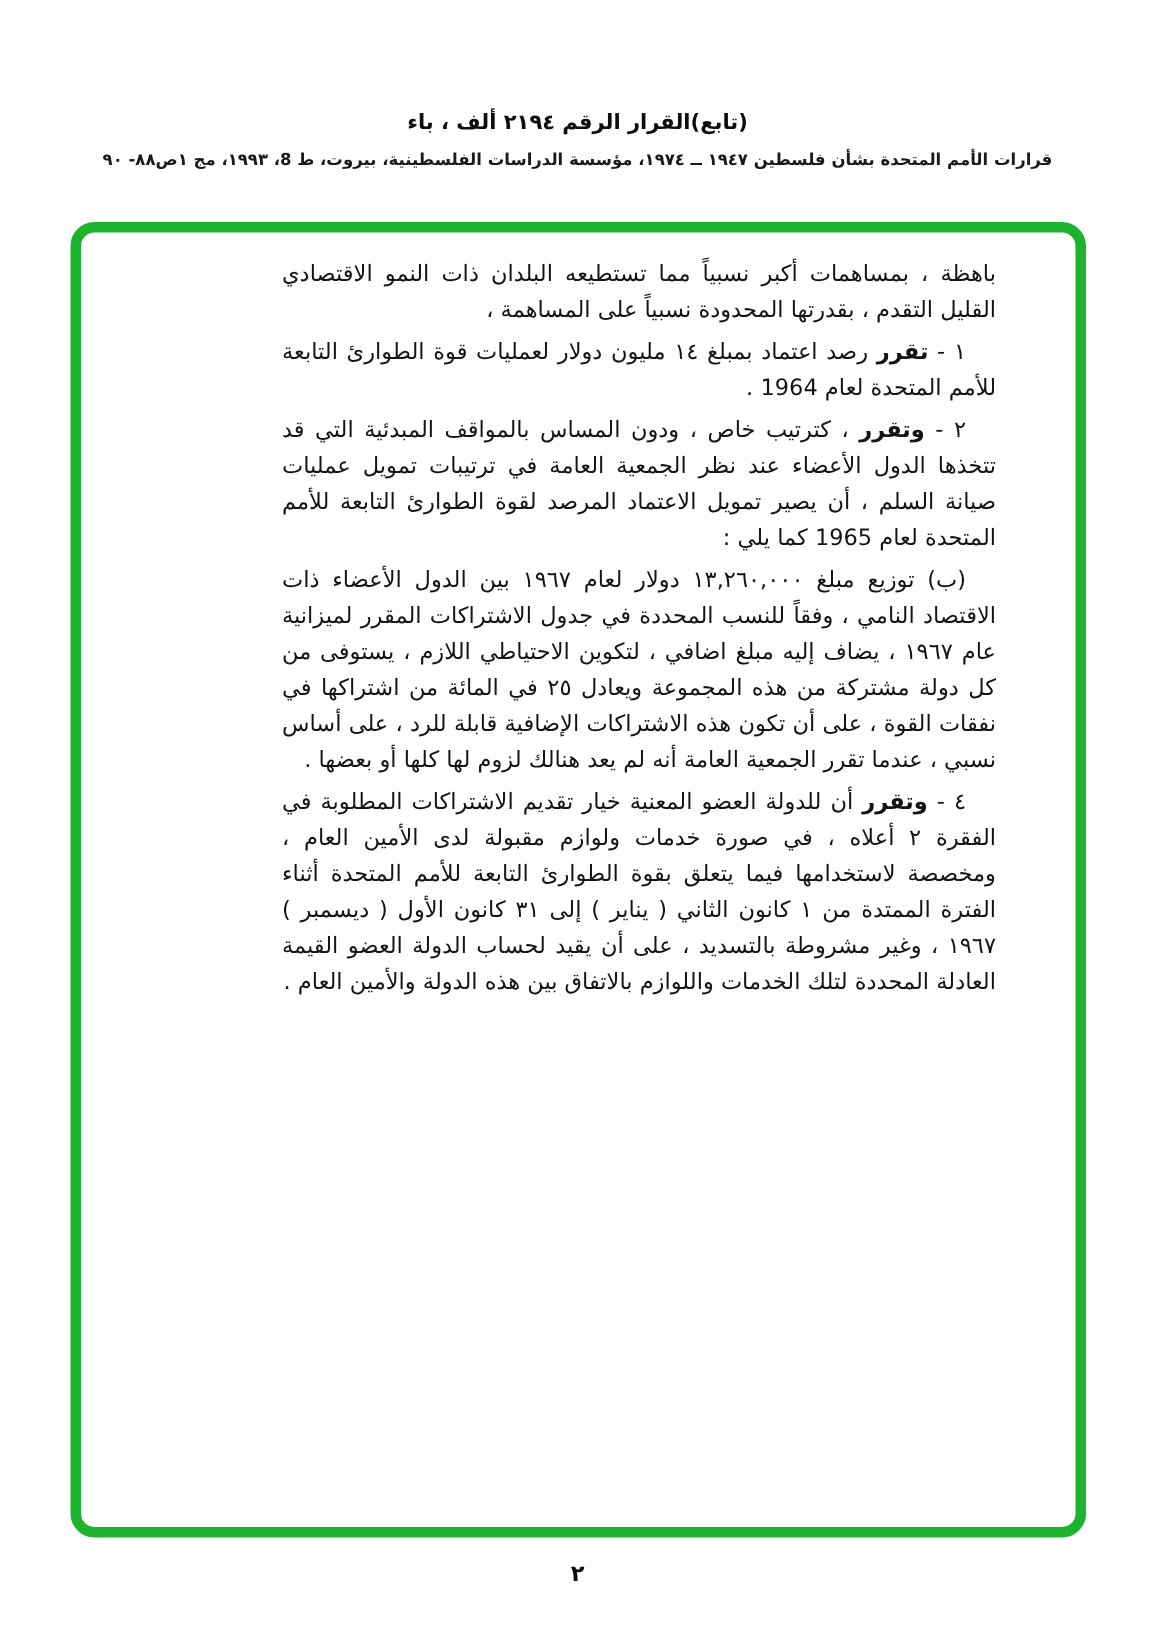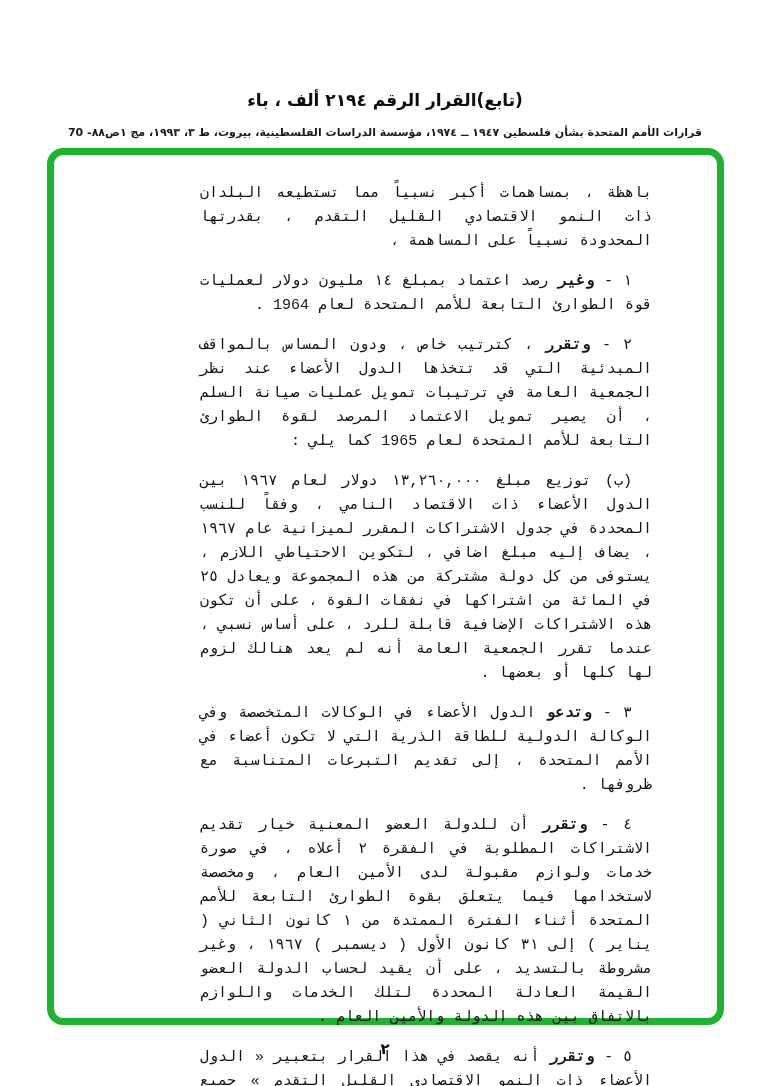--- a/index.html
+++ b/index.html
@@ -9,22 +9,22 @@
     background:#ffffff;
     overflow:hidden;
     font-family:"DejaVu Sans",sans-serif;
     color:#121212;
   }
   .header{
     position:absolute;top:74px;left:0;right:0;
     text-align:center;direction:rtl;
   }
   .title{
-    margin:16px;
-    font-size:17px;font-weight:bold;color:#0d0d0d;
+    margin:0;
+    font-size:14px;font-weight:bold;color:#0d0d0d;
   }
   .source{
     margin-top:10px;
     font-size:11px;font-weight:bold;color:#1a1a1a;
     letter-spacing:0.2px;
   }
   .annotation-box{
     position:absolute;
     left:47px;top:148px;
     width:677px;height:877px;
@@ -36,46 +36,44 @@
   }
   .body-text{
     position:absolute;
     top:166px;right:102px;width:484px;
     direction:rtl;
     text-align:justify;
     text-justify:inter-word;
     font-size:15px;line-height:24px;
     color:#141414;
   }
-  .para{margin:16px;font-family:Liberation Mono, monospace;}
+  .para{margin:4px;}
   .para.indent{text-indent:20px;}
   .para b{font-weight:bold;}
   .page-number{
     position:absolute;top:1040px;left:0;right:0;
     text-align:center;
     font-size:15px;font-weight:bold;color:#0d0d0d;
   }
 </style>
 </head>
 <body>
 
 <div class="page">
 
   <div class="header">
     <h1 class="title">(تابع)القرار الرقم ٢١٩٤ ألف ، باء</h1>
-    <div class="source">قرارات الأمم المتحدة بشأن فلسطين ١٩٤٧ ــ ١٩٧٤، مؤسسة الدراسات الفلسطينية، بيروت، ط ٣، ١٩٩٣، مج ١ص٨٨- 70</div>
+    <div class="source">قرارات الأمم المتحدة بشأن فلسطين ١٩٤٧ ــ ١٩٧٤، مؤسسة الدراسات الفلسطينية، بيروت، ط 8، ١٩٩٣، مج ١ص٨٨- ٩٠</div>
   </div>
 
   <div class="annotation-box" style="border-color: rgb(29, 179, 46);"></div>
 
   <div class="body-text" id="paragraphs" style="color: rgb(20, 20, 20);">
       <p class="para"><span>باهظة ، بمساهمات أكبر نسبياً مما تستطيعه البلدان ذات النمو الاقتصادي القليل التقدم ، بقدرتها المحدودة نسبياً على المساهمة ،</span></p>
-      <p class="para indent"><span>١ - </span><b>وغير</b><span> رصد اعتماد بمبلغ ١٤ مليون دولار لعمليات قوة الطوارئ التابعة للأمم المتحدة لعام 1964 .</span></p>
+      <p class="para indent"><span>١ - </span><b>تقرر</b><span> رصد اعتماد بمبلغ ١٤ مليون دولار لعمليات قوة الطوارئ التابعة للأمم المتحدة لعام 1964 .</span></p>
       <p class="para indent"><span>٢ - </span><b>وتقرر</b><span> ، كترتيب خاص ، ودون المساس بالمواقف المبدئية التي قد تتخذها الدول الأعضاء عند نظر الجمعية العامة في ترتيبات تمويل عمليات صيانة السلم ، أن يصير تمويل الاعتماد المرصد لقوة الطوارئ التابعة للأمم المتحدة لعام 1965 كما يلي :</span></p>
       <p class="para indent"><span>(ب) توزيع مبلغ ١٣,٢٦٠,٠٠٠ دولار لعام ١٩٦٧ بين الدول الأعضاء ذات الاقتصاد النامي ، وفقاً للنسب المحددة في جدول الاشتراكات المقرر لميزانية عام ١٩٦٧ ، يضاف إليه مبلغ اضافي ، لتكوين الاحتياطي اللازم ، يستوفى من كل دولة مشتركة من هذه المجموعة ويعادل ٢٥ في المائة من اشتراكها في نفقات القوة ، على أن تكون هذه الاشتراكات الإضافية قابلة للرد ، على أساس نسبي ، عندما تقرر الجمعية العامة أنه لم يعد هنالك لزوم لها كلها أو بعضها .</span></p>
-      <p class="para indent"><span>٣ - </span><b>وتدعو</b><span> الدول الأعضاء في الوكالات المتخصصة وفي الوكالة الدولية للطاقة الذرية التي لا تكون أعضاء في الأمم المتحدة ، إلى تقديم التبرعات المتناسبة مع ظروفها .</span></p>
       <p class="para indent"><span>٤ - </span><b>وتقرر</b><span> أن للدولة العضو المعنية خيار تقديم الاشتراكات المطلوبة في الفقرة ٢ أعلاه ، في صورة خدمات ولوازم مقبولة لدى الأمين العام ، ومخصصة لاستخدامها فيما يتعلق بقوة الطوارئ التابعة للأمم المتحدة أثناء الفترة الممتدة من ١ كانون الثاني ( يناير ) إلى ٣١ كانون الأول ( ديسمبر ) ١٩٦٧ ، وغير مشروطة بالتسديد ، على أن يقيد لحساب الدولة العضو القيمة العادلة المحددة لتلك الخدمات واللوازم بالاتفاق بين هذه الدولة والأمين العام .</span></p>
-      <p class="para indent"><span>٥ - </span><b>وتقرر</b><span> أنه يقصد في هذا القرار بتعبير « الدول الأعضاء ذات النمو الاقتصادي القليل التقدم » جميع الدول الأعضاء باستثناء</span></p>
     </div>
 
   <div class="page-number">٢</div>
 
 </div>
 
 </body></html>

